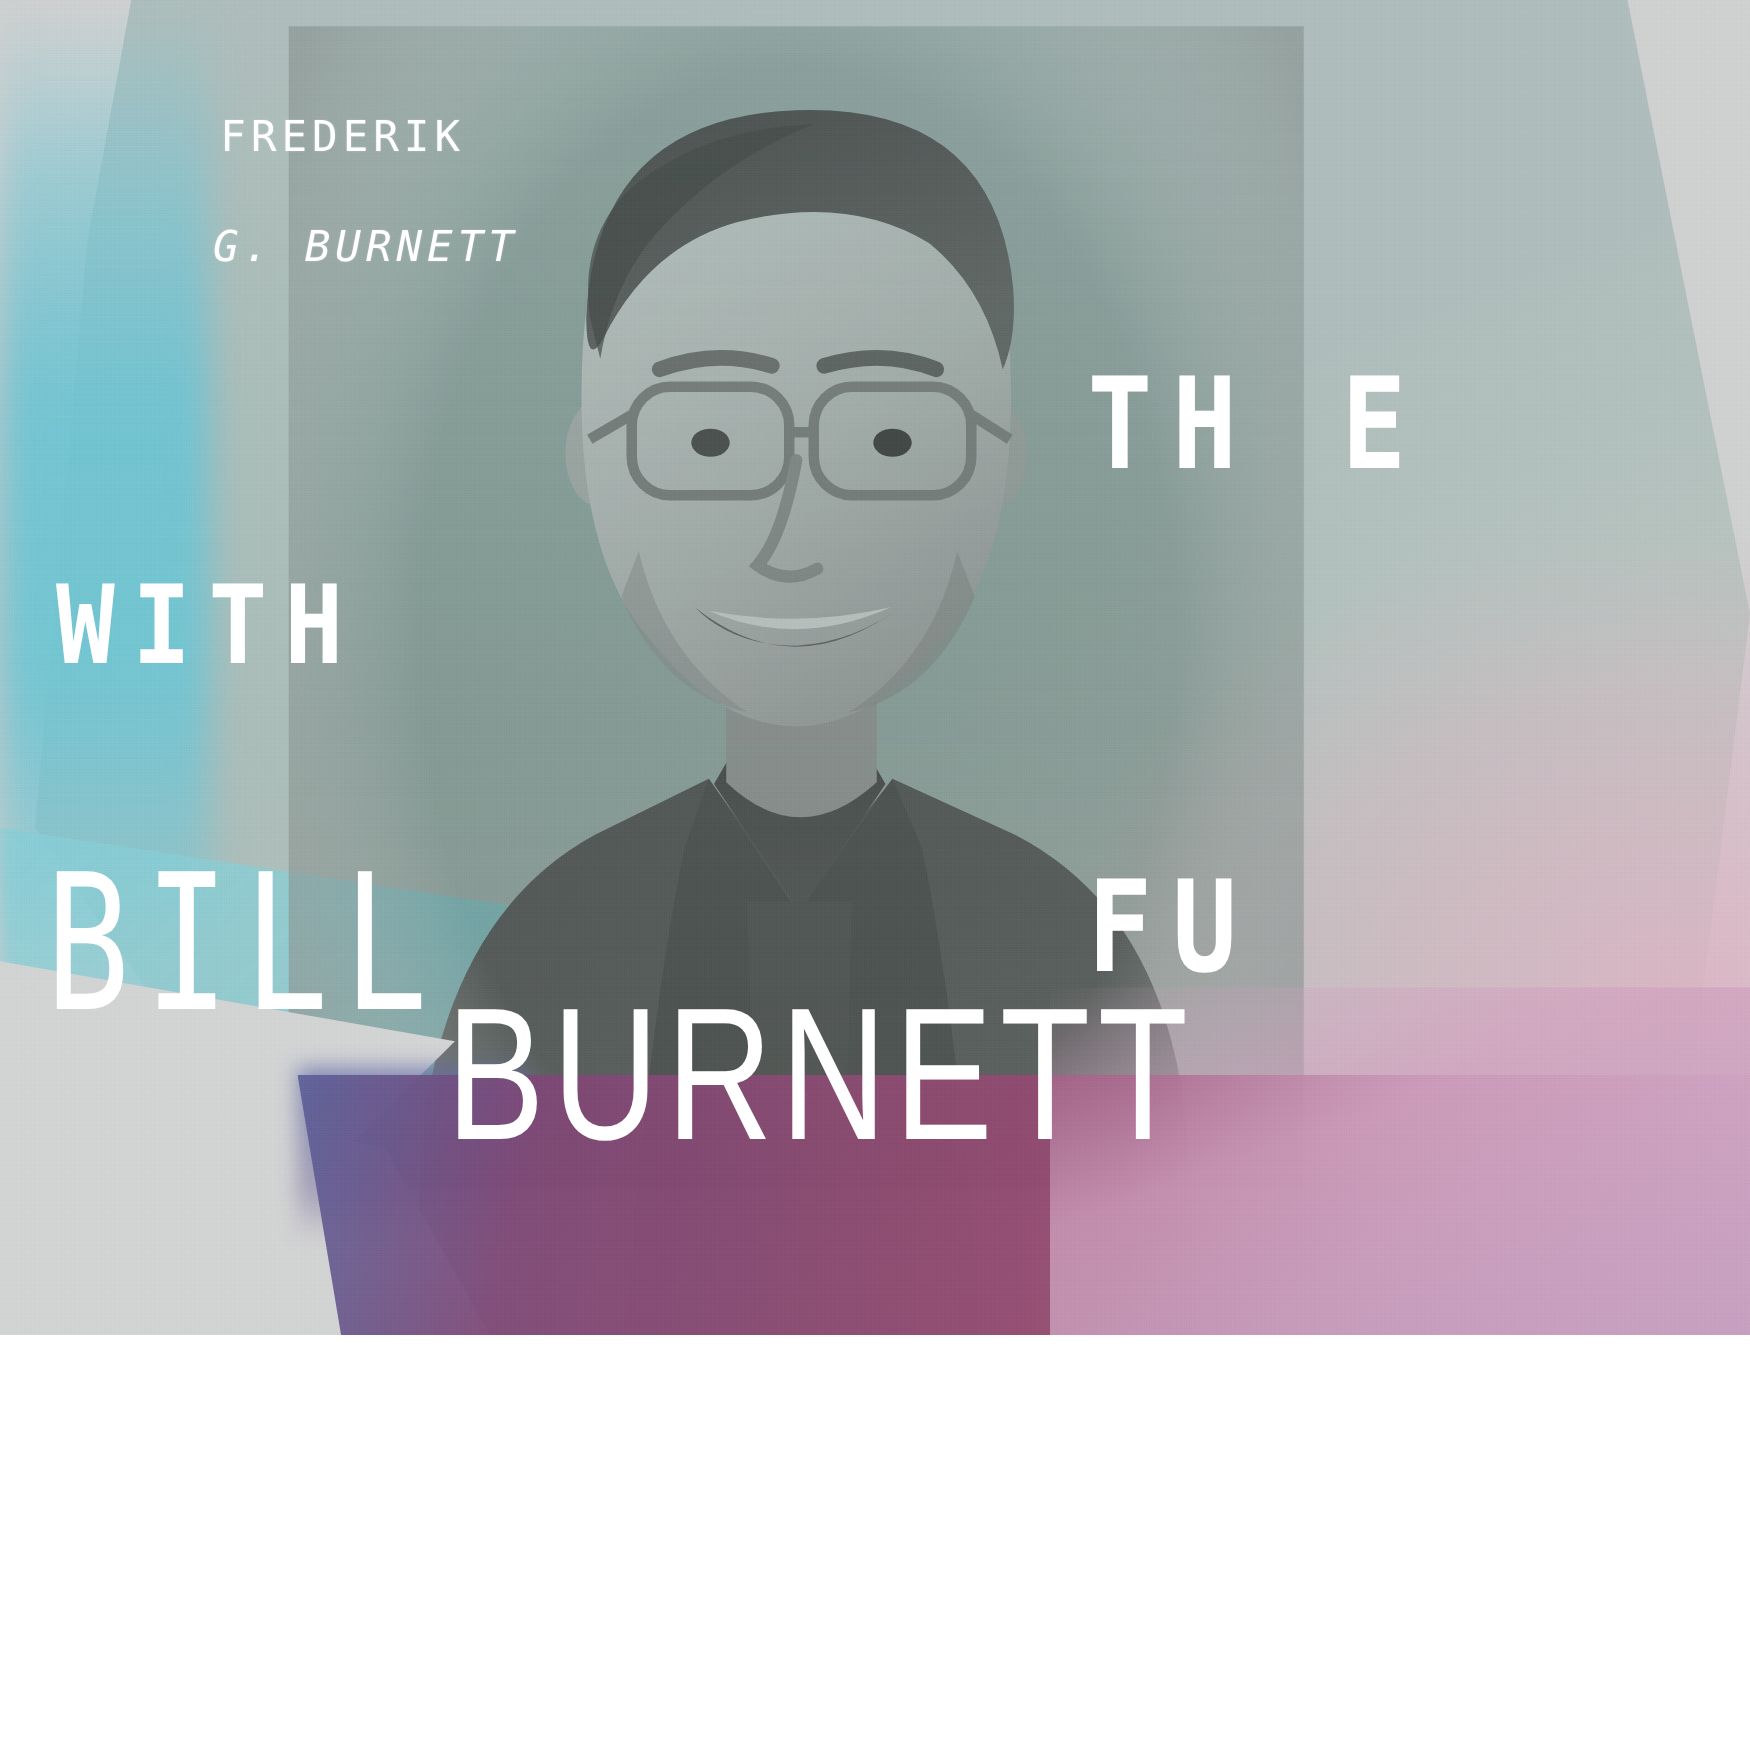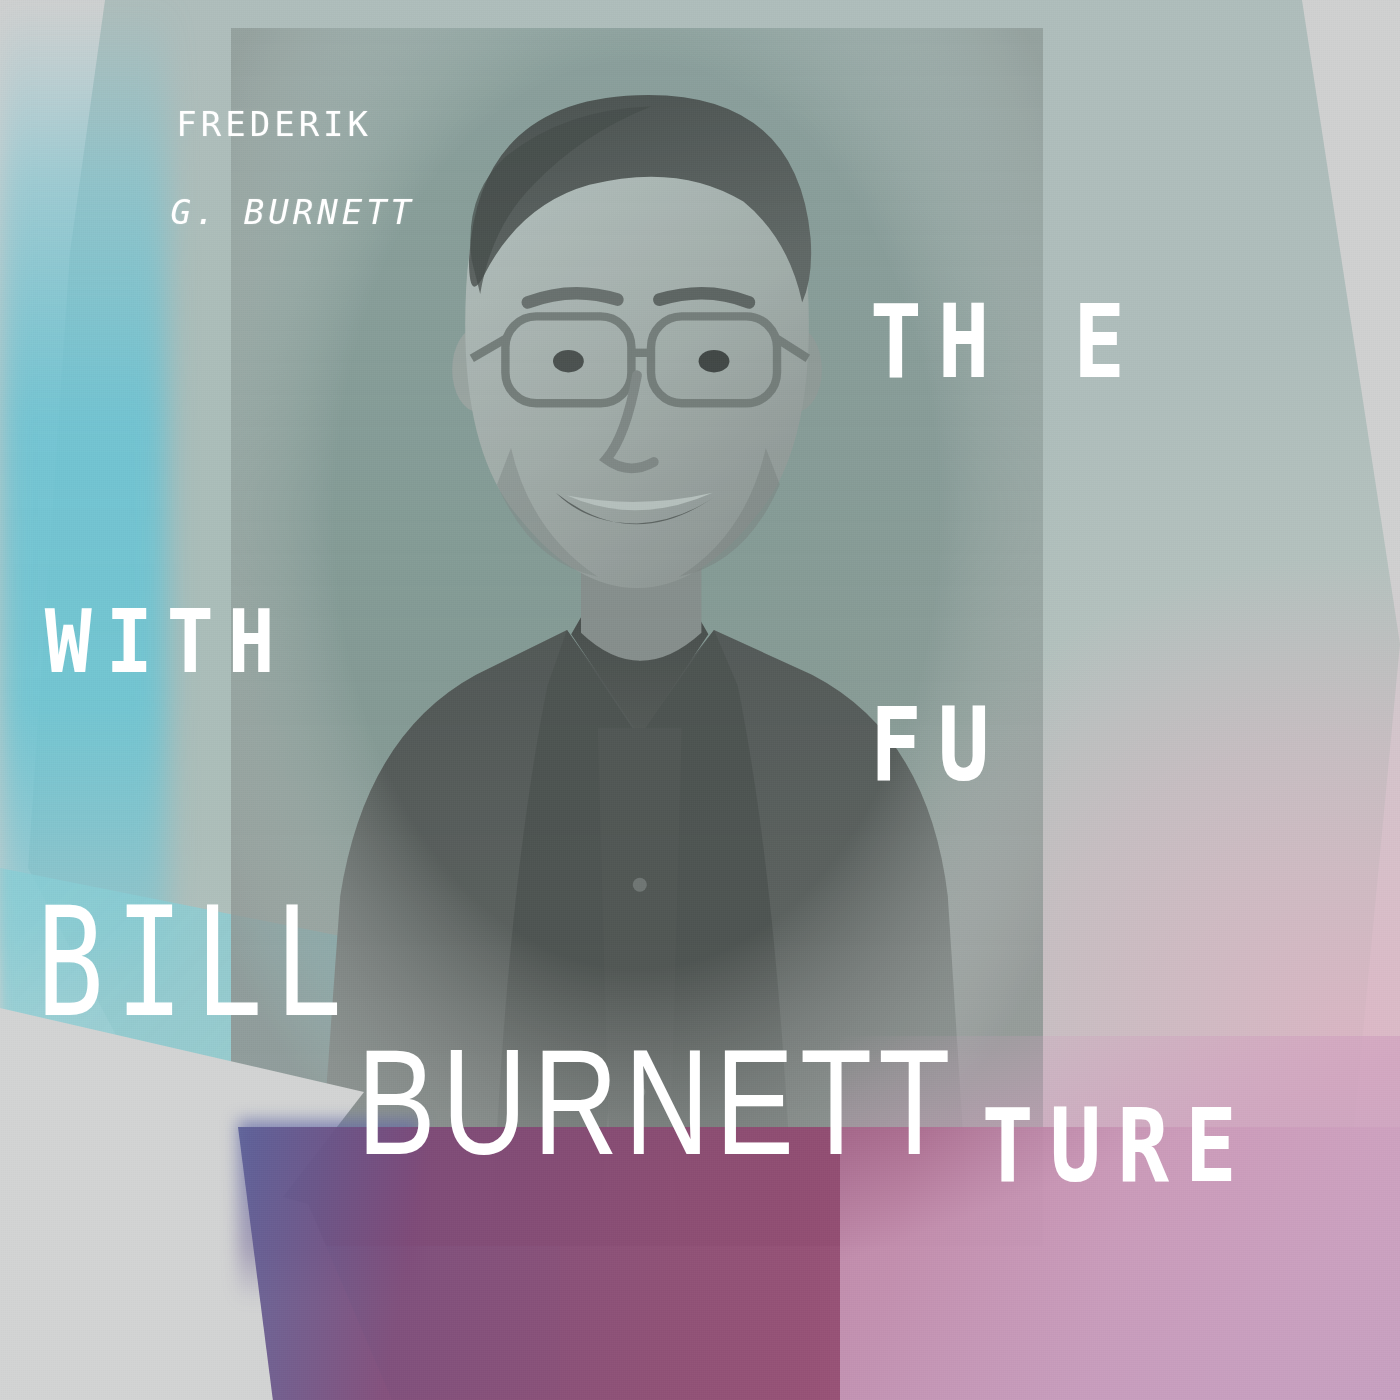--- a/index.html
+++ b/index.html
@@ -1,21 +1,21 @@
 <!DOCTYPE html>
 <html><head>
 <meta charset="utf-8">
 <style>
   html,body{margin:0;padding:0;background:#ffffff;}
   *{box-sizing:border-box;}
 
   #cover{
     position:relative;
     width:1400px;
-    height:1400px;
+    height:1068px;
     overflow:hidden;
     font-family:"DejaVu Sans Mono", monospace;
     background:#4d7c0f;
   }
 
   
   .layer{position:absolute;inset:0;}
 
   
   .bg-grey{background:#d0d1d1;}

